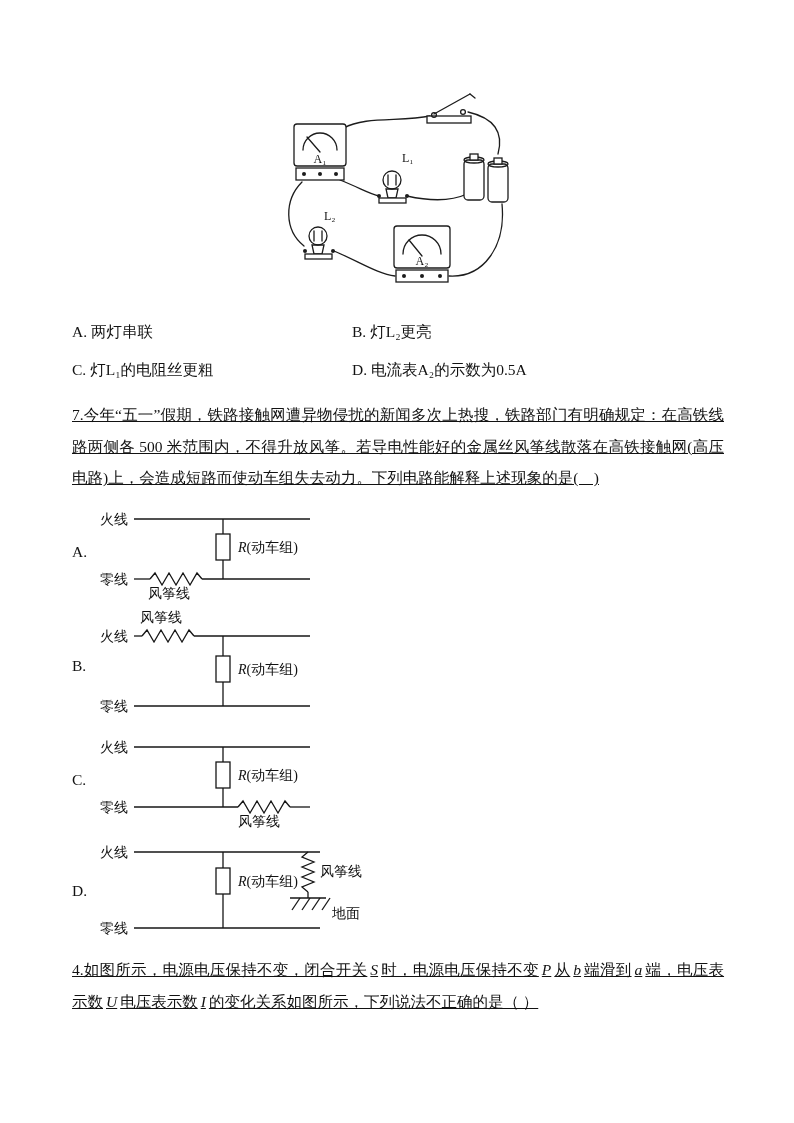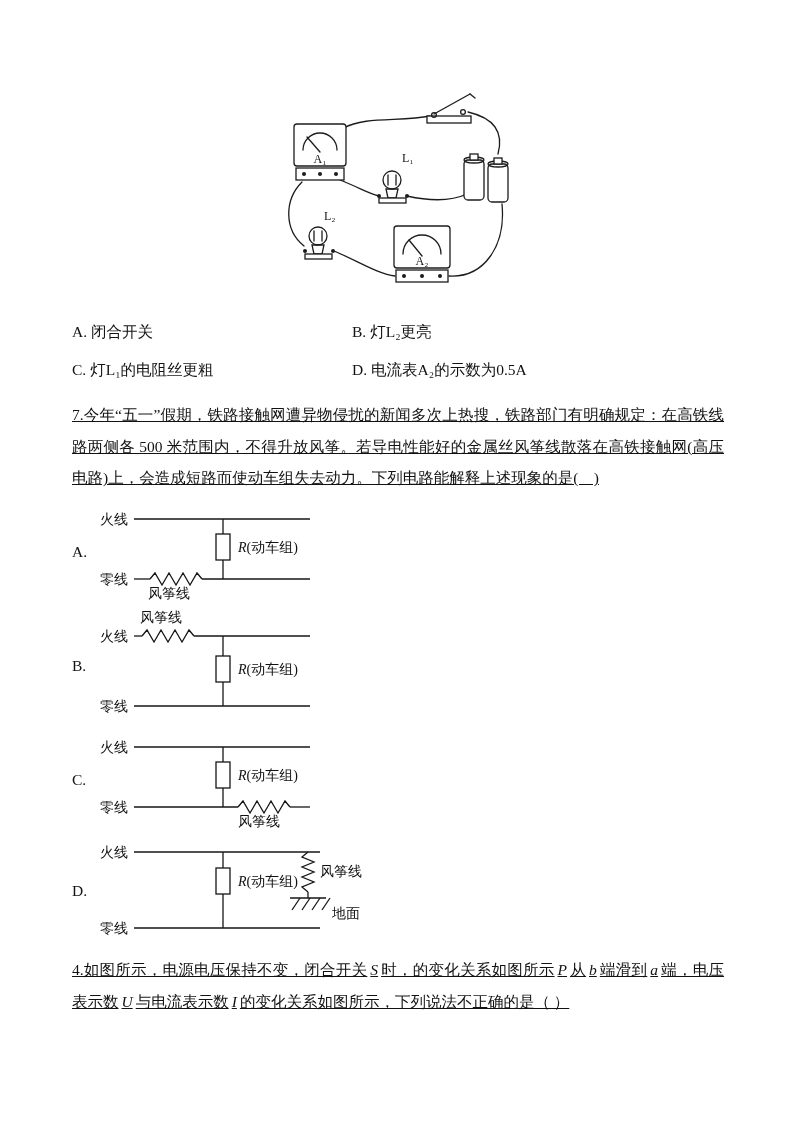--- a/index.html
+++ b/index.html
@@ -110,21 +110,21 @@
         <circle class="dot" cx="140" cy="188" r="2"></circle>
         <circle class="dot" cx="158" cy="188" r="2"></circle>
       </g>
     </svg>
   </div>
 
   <div>
     <div class="opt-row">
       <div class="opt opt-first">
         <span class="opt-letter">A.</span>
-        <span>闭合开关</span>
+        <span>两灯串联</span>
       </div>
       <div class="opt">
         <span class="opt-letter">B.</span>
         <span>灯L₂更亮</span>
       </div>
     </div>
     <div class="opt-row">
       <div class="opt opt-first">
         <span class="opt-letter">C.</span>
         <span>灯L₁的电阻丝更粗</span>
@@ -203,15 +203,15 @@
         <line x1="204" y1="72" x2="212" y2="60"></line>
         <line x1="214" y1="72" x2="222" y2="60"></line>
         <line x1="224" y1="72" x2="232" y2="60"></line>
       </g>
       <text x="234" y="80">地面</text>
       <text x="2" y="95">零线</text>
       <line x1="36" y1="90" x2="222" y2="90"></line>
     </svg>
   </div>
 
-  <p class="q-text"><span>4.如图所示，电源电压保持不变，闭合开关</span><span class="var">S</span><span>时，的变化关系如图所示</span><span class="var">P</span><span>从</span><span class="var">b</span><span>端滑到</span><span class="var">a</span><span>端，电压表示数</span><span class="var">U</span><span>与电流表示数</span><span class="var">I</span><span>的变化关系如图所示，下列说法不正确的是（ ）</span></p>
+  <p class="q-text"><span>4.如图所示，电源电压保持不变，闭合开关</span><span class="var">S</span><span>时，电源电压保持不变</span><span class="var">P</span><span>从</span><span class="var">b</span><span>端滑到</span><span class="var">a</span><span>端，电压表示数</span><span class="var">U</span><span>电压表示数</span><span class="var">I</span><span>的变化关系如图所示，下列说法不正确的是（ ）</span></p>
 
 </div>
 
 </body></html>

